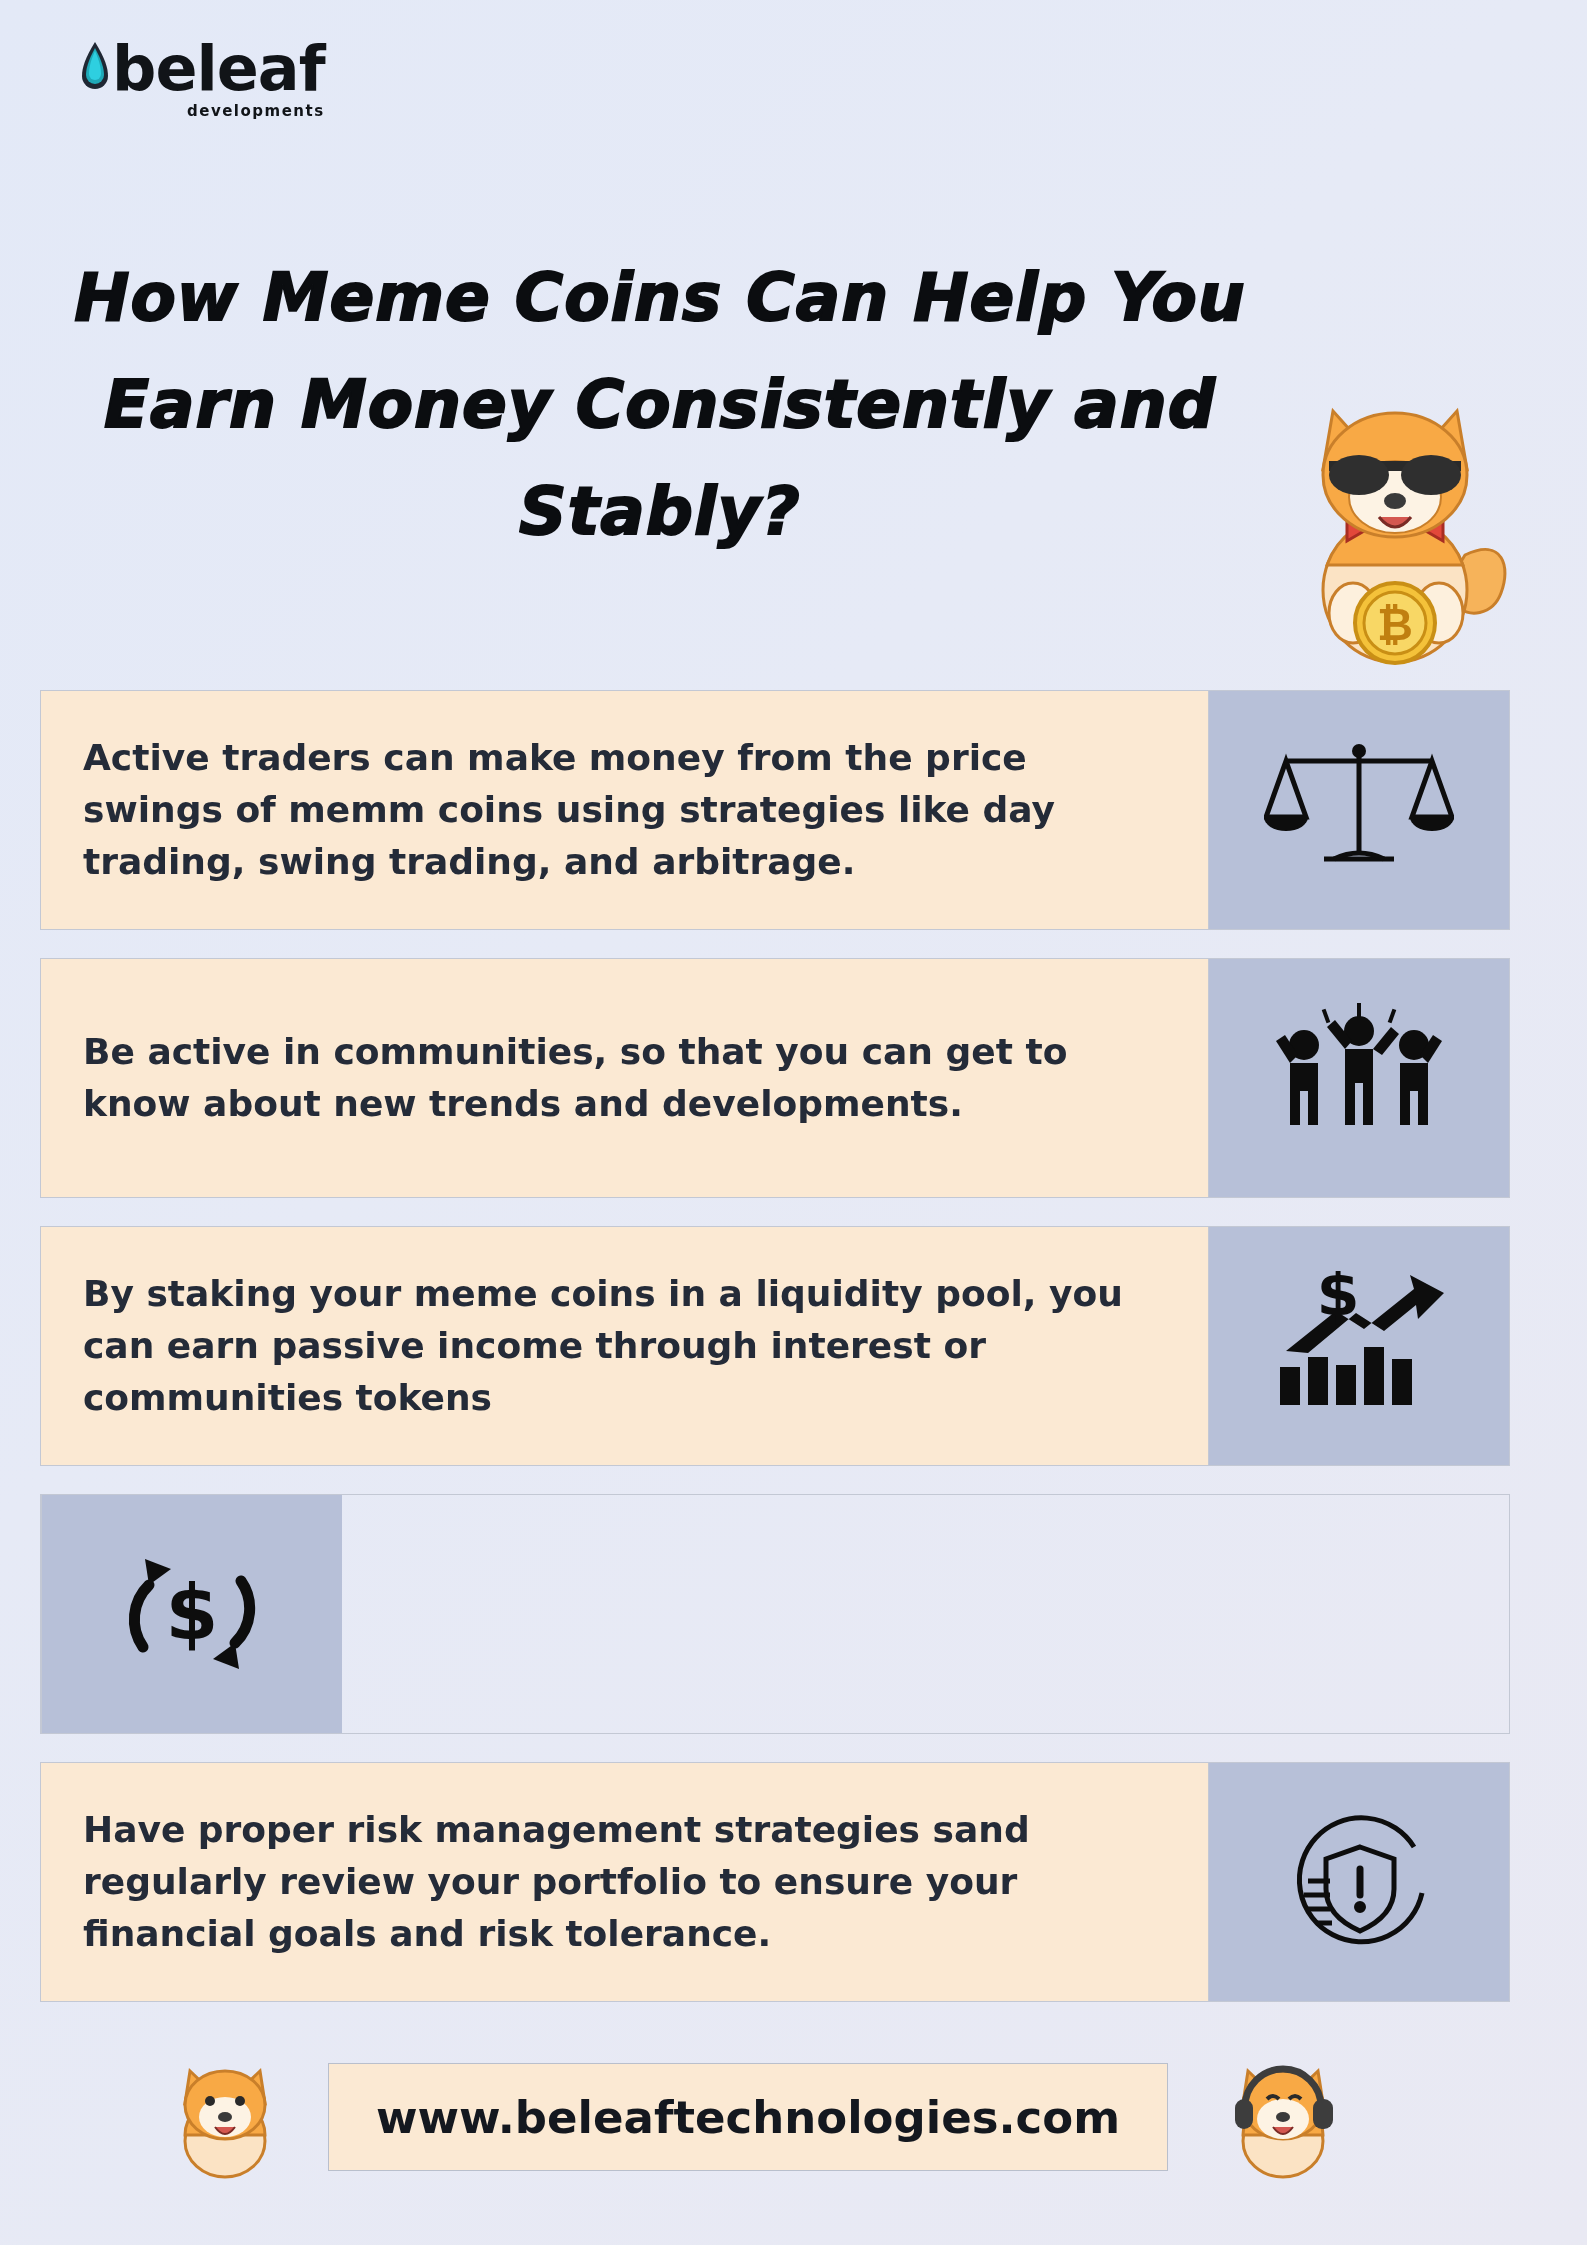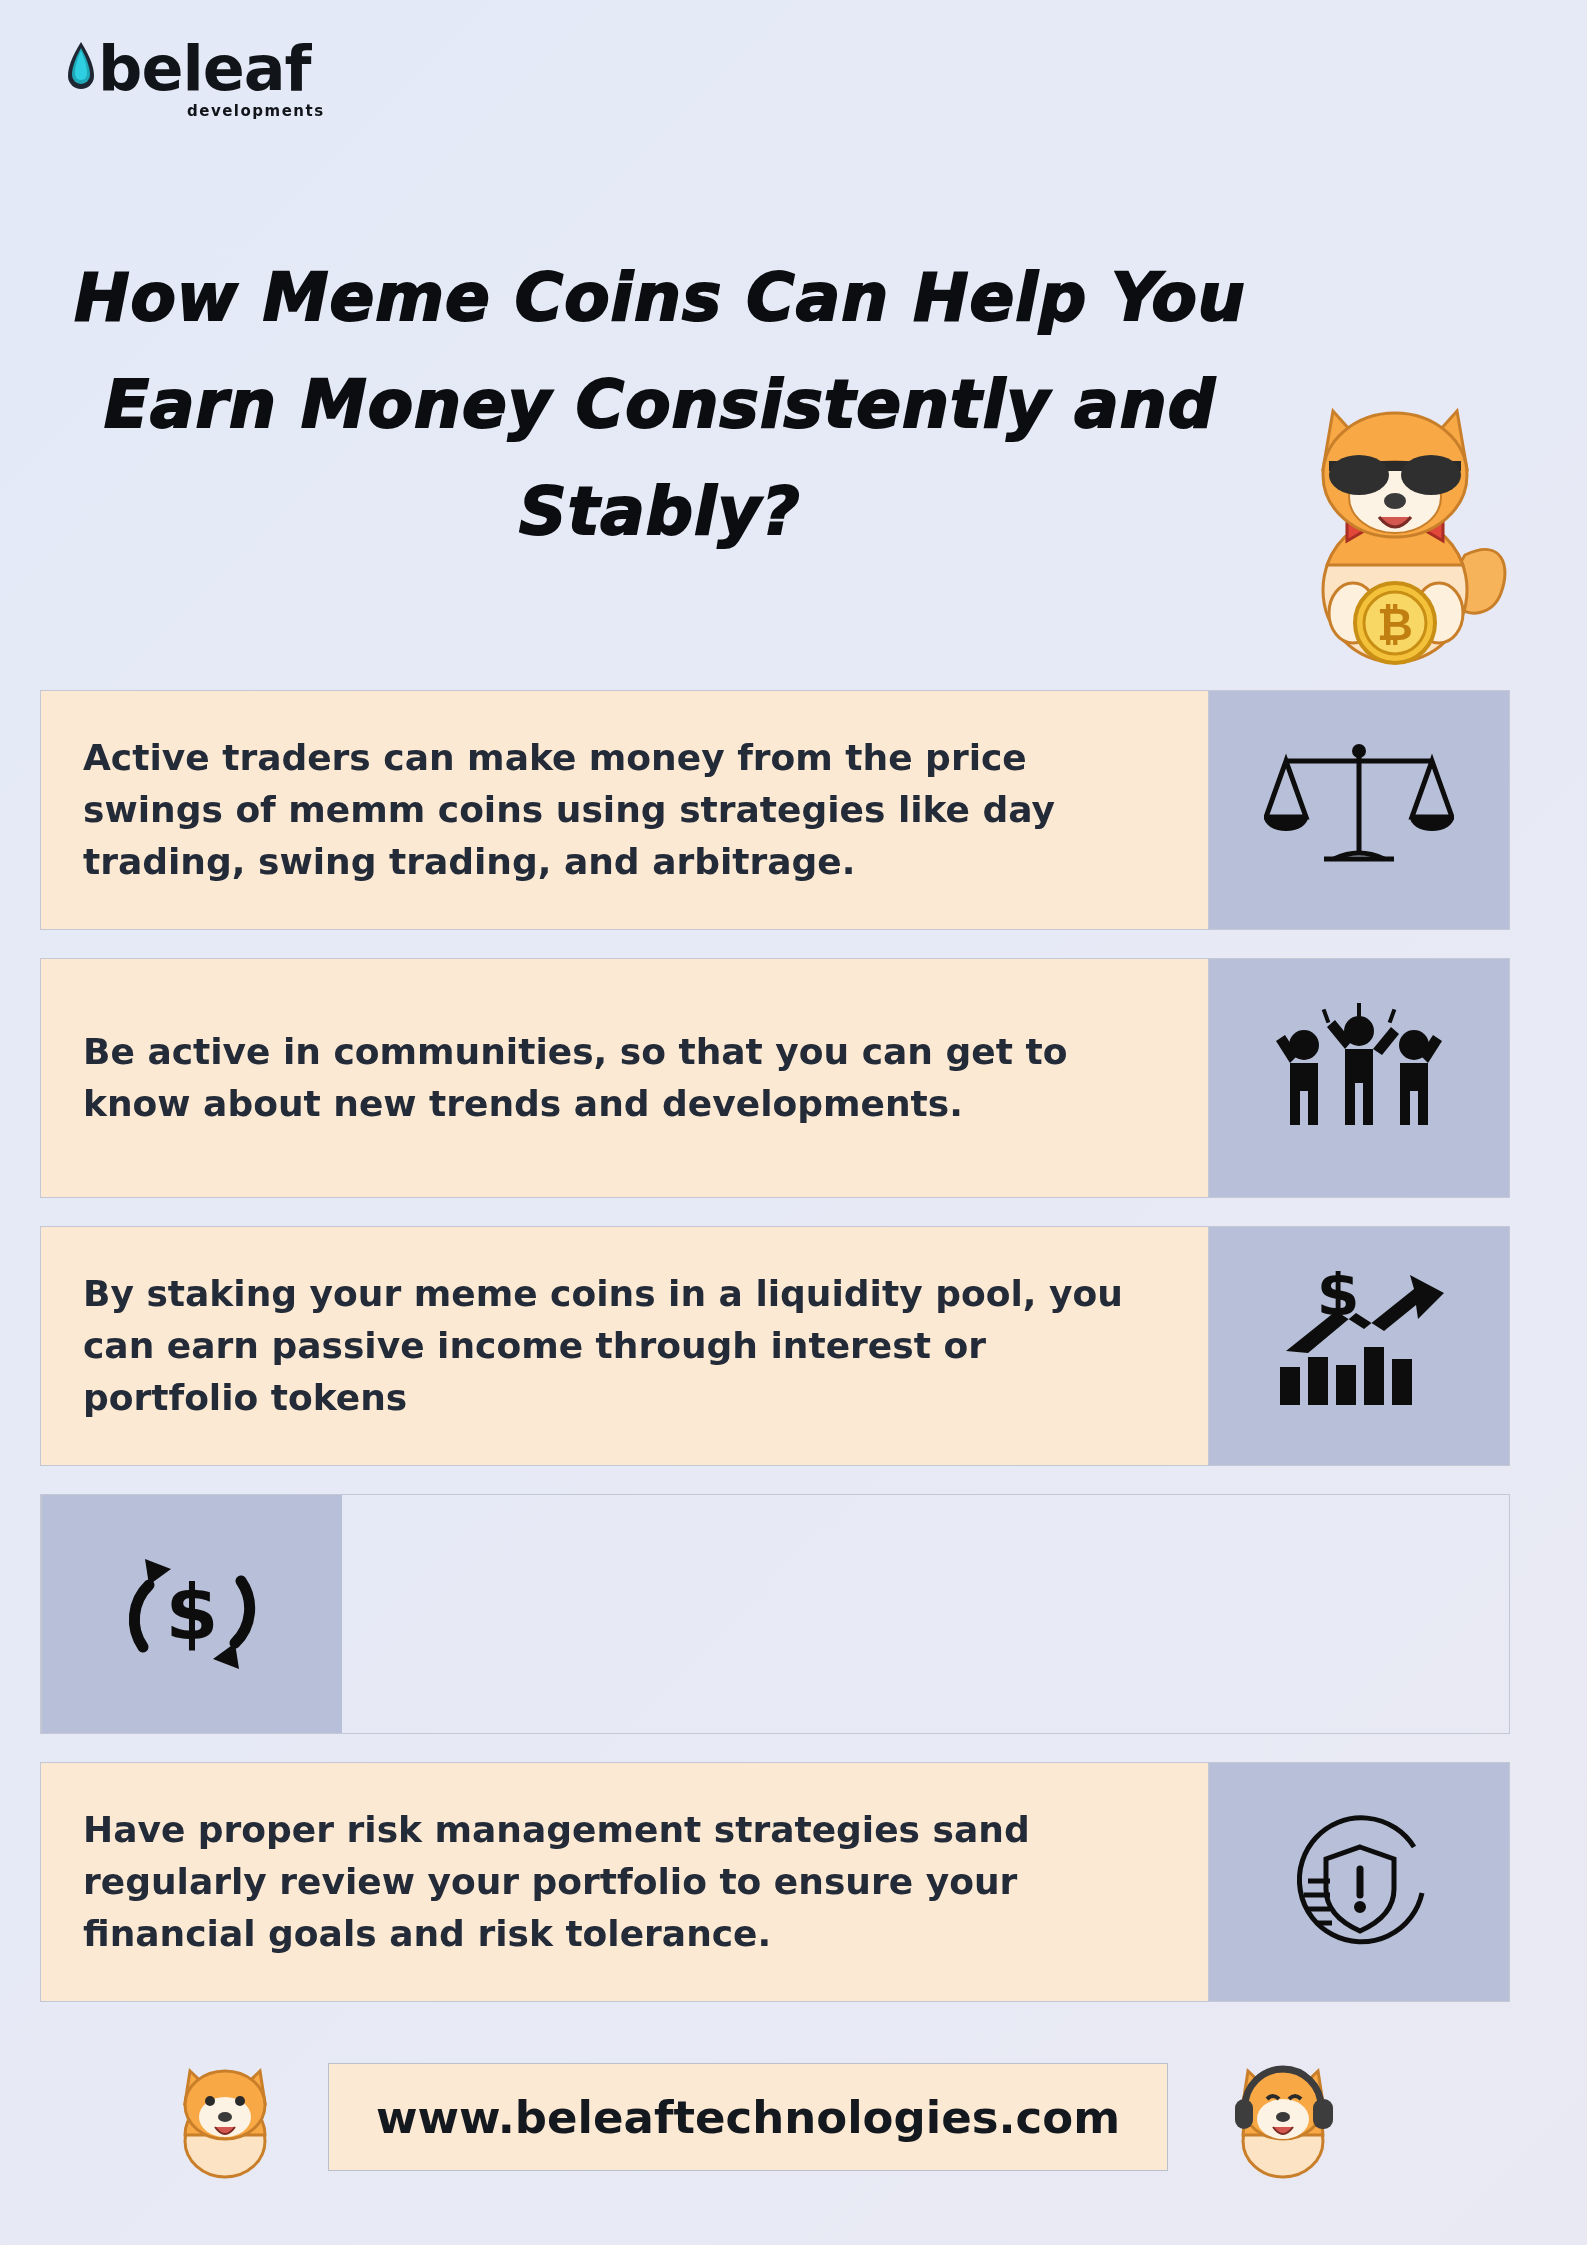--- a/index.html
+++ b/index.html
@@ -22,21 +22,21 @@
     box-sizing: border-box;
   }
 
   
   .logo {
     position: absolute;
     top: 38px;
     left: 52px;
     display: flex;
     flex-direction: column;
-    align-items: center;
+    align-items: flex-end;
   }
   .logo-row {
     display: flex;
     align-items: flex-start;
   }
   .logo-drop {
     position: relative;
     width: 30px;
     height: 58px;
     margin-right: 2px;
@@ -255,21 +255,21 @@
             <path d="M164 60 l14 -22 l-9 -6 l-13 20 z"></path>
             <rect x="60" y="6" width="4" height="14" transform="rotate(-20 62 13)"></rect>
             <rect x="93" y="0" width="4" height="14"></rect>
             <rect x="126" y="6" width="4" height="14" transform="rotate(20 128 13)"></rect>
           </g>
         </svg>
       </div>
     </div>
 
     <div class="card">
-      <div class="card-text">By staking your meme coins in a liquidity pool, you can earn passive income through interest or portfolio tokens</div>
+      <div class="card-text">By staking your meme coins in a liquidity pool, you can earn passive income through interest or communities tokens</div>
       <div class="card-icon">
         <svg width="190" height="150" viewBox="0 0 190 150">
           <g fill="#0d0d0d">
             <rect x="16" y="96" width="20" height="38"></rect>
             <rect x="44" y="86" width="20" height="48"></rect>
             <rect x="72" y="94" width="20" height="40"></rect>
             <rect x="100" y="76" width="20" height="58"></rect>
             <rect x="128" y="88" width="20" height="46"></rect>
             <path d="M22 80 L72 40 L100 58 L150 18 l-4 -14 l34 18 l-26 26 l-2 -14 l-32 26 l-28 -18 l-48 40 z"></path>
             <text x="74" y="44" font-family="DejaVu Sans, sans-serif" font-size="62" font-weight="bold" fill="#0d0d0d" text-anchor="middle">$</text>

